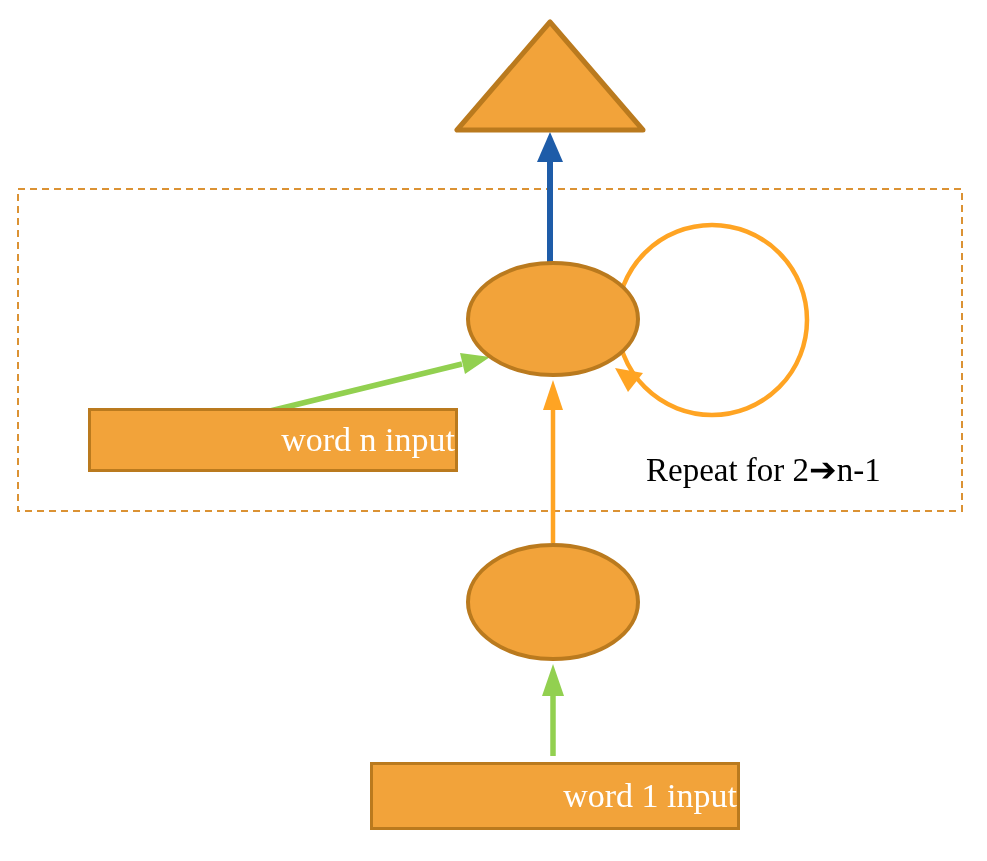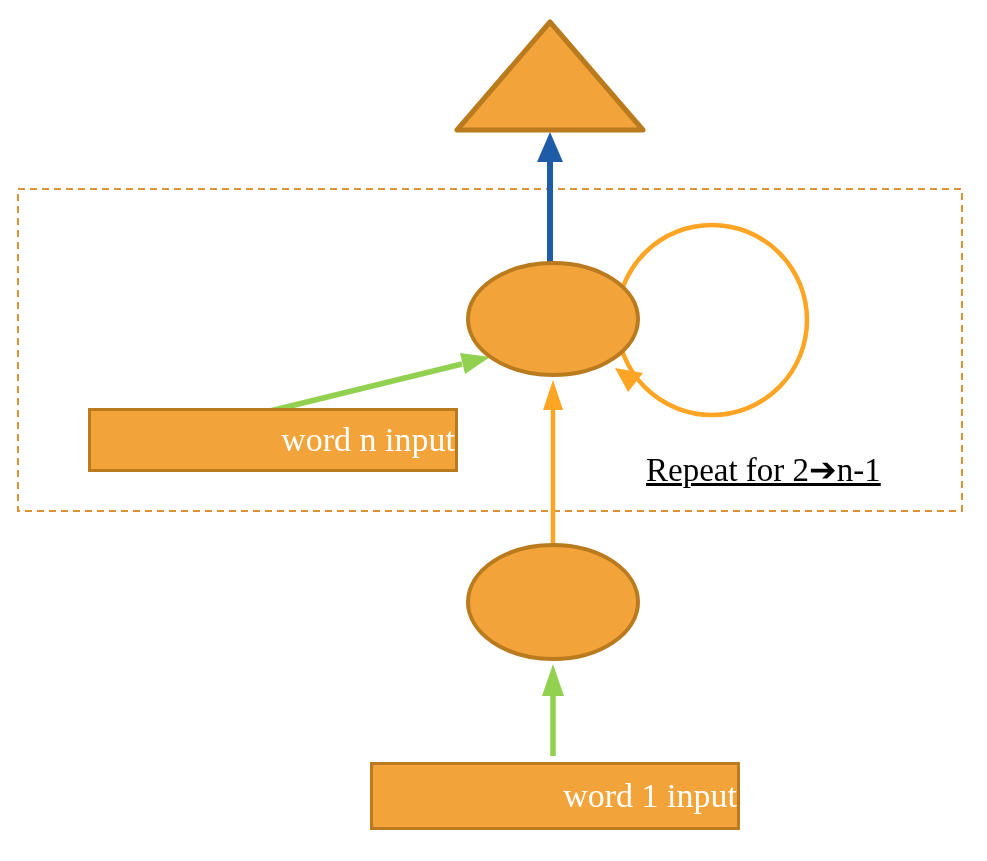--- a/index.html
+++ b/index.html
@@ -65,21 +65,20 @@
     color: var(--label-text, #FFFFFF);
     font-size: 34px;
     line-height: 1;
   }
   
   .note {
     position: absolute;
     color: var(--note-text, #000000);
     font-size: 33px;
     white-space: nowrap;
-    text-decoration: underline;
   }
 </style>
 </head>
 <body>
 
 <div class="canvas">
 
   <svg width="987" height="861" viewBox="0 0 987 861">
 
     <rect class="dashed" x="18" y="189" width="944" height="322"></rect>

